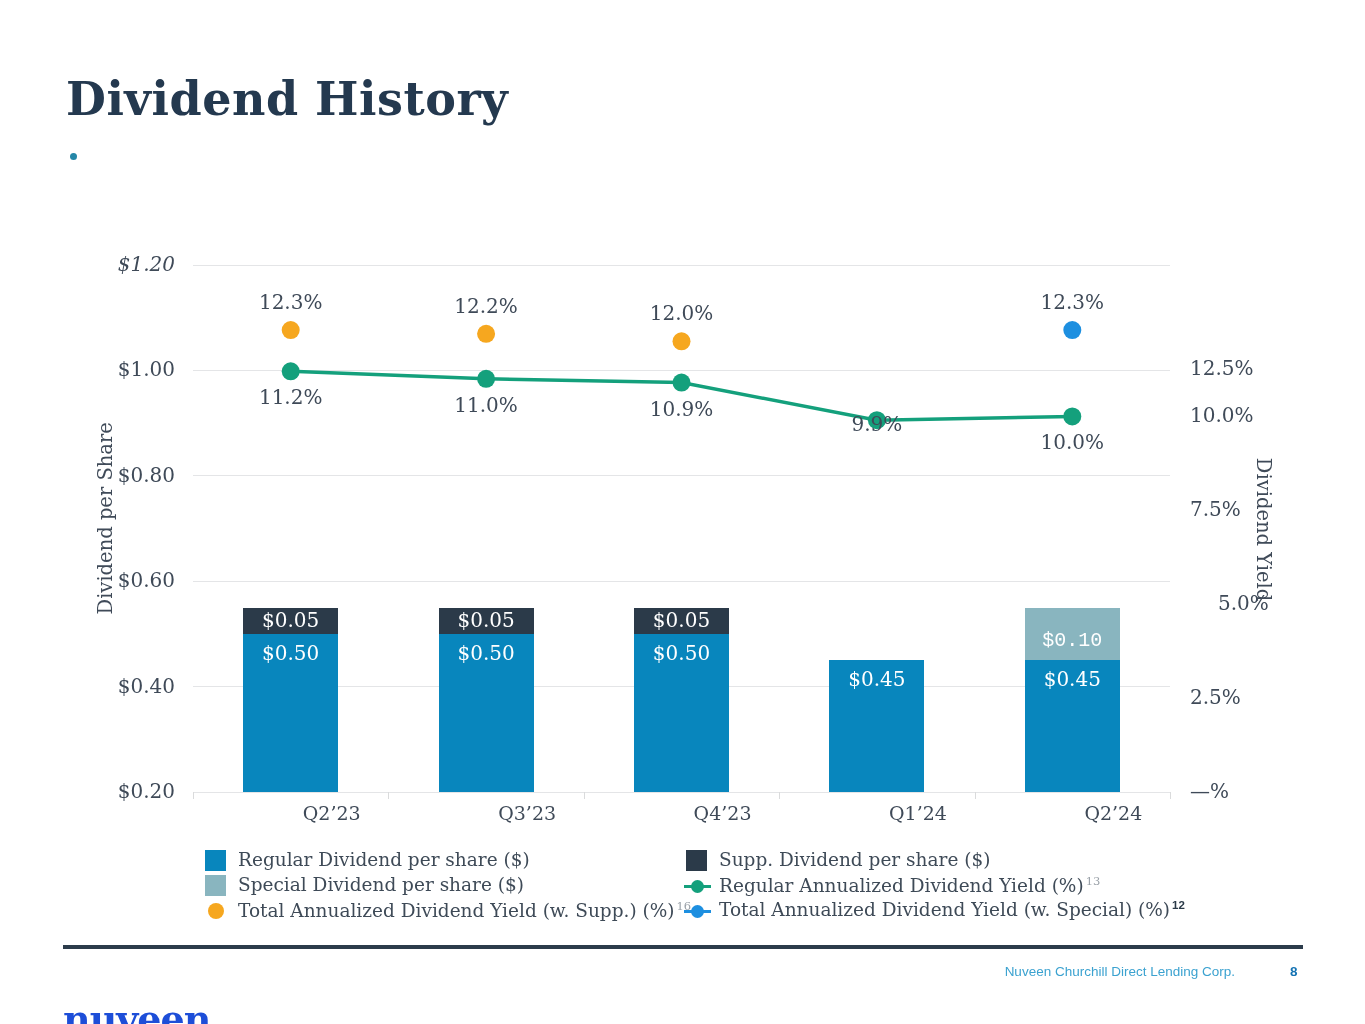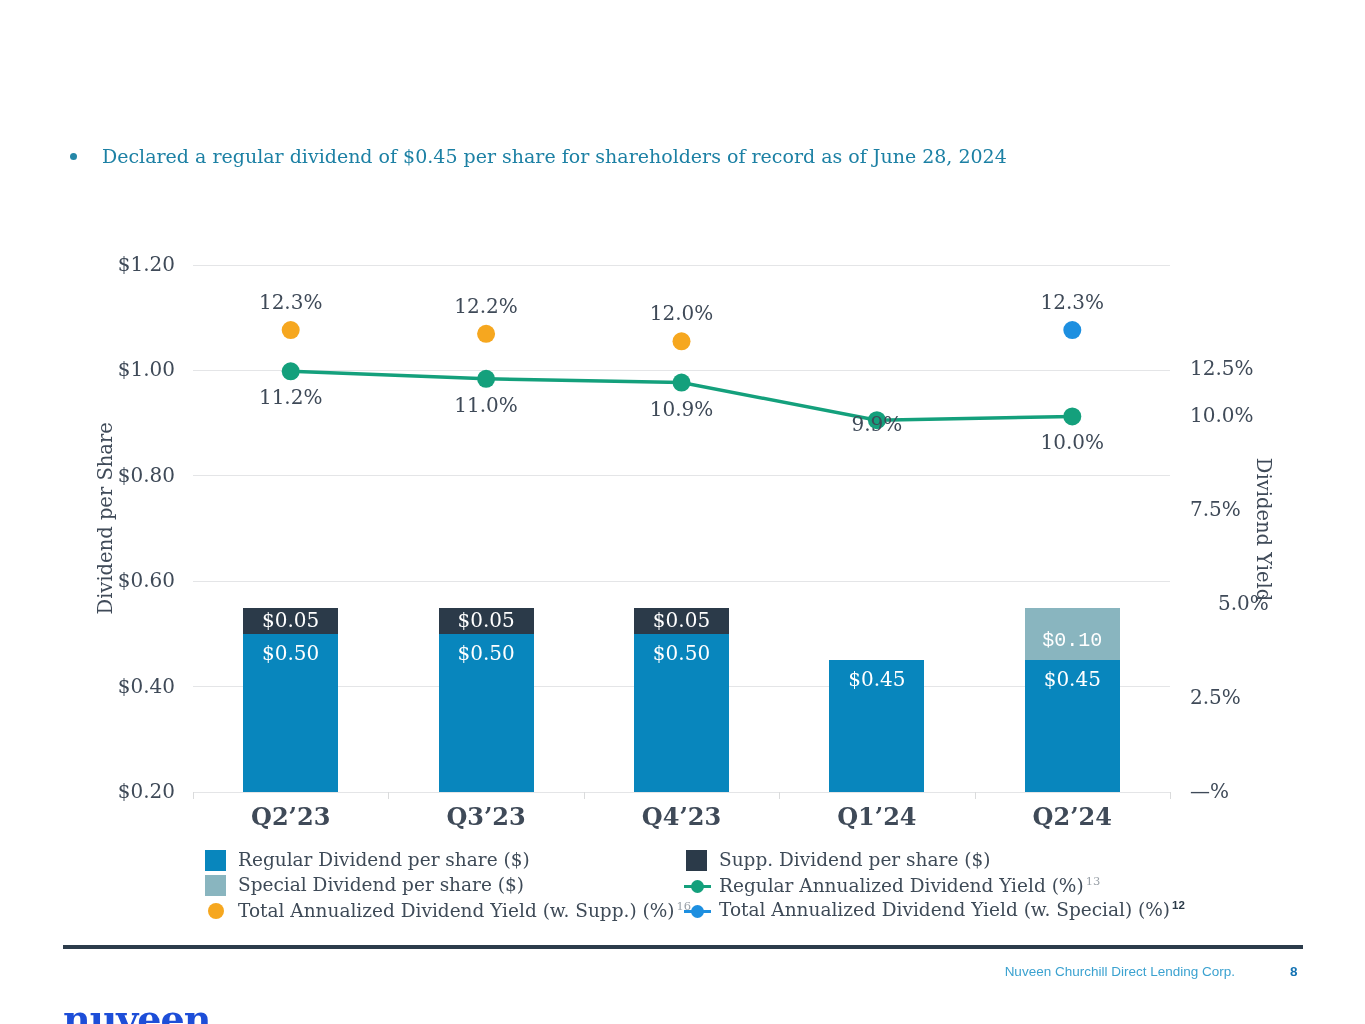--- a/index.html
+++ b/index.html
@@ -27,22 +27,22 @@
   .bullet-dot { position: absolute; left: 0; top: 7px; width: 7px; height: 7px;
     border-radius: 50%; background: #2587A8; }
 
   
   .gridline { position: absolute; height: 1px; background: #E4E5E7; }
   .boundary-tick { position: absolute; width: 1px; background: #DADBDC; }
   .tick-left { position: absolute; width: 80px; text-align: right;
     font-size: 20px; color: #3F4A58; }
   .tick-right { position: absolute; width: 90px; text-align: left;
     font-size: 20px; color: #3F4A58; }
-  .x-label { position: absolute; width: 140px; text-align: center;
-    font-size: 24px; color: #3F4A58; font-weight: bold; }
+  .x-label { position: absolute; width: 140px; text-align: right;
+    font-size: 19px; color: #3F4A58; }
   .axis-title { position: absolute; font-size: 19.5px; color: #3F4A58; white-space: nowrap; }
   .axis-title-left { transform: rotate(-90deg); transform-origin: center; }
   .axis-title-right { transform: rotate(90deg); transform-origin: center; }
   .bar-seg { position: absolute; }
   .bar-label { position: absolute; color: #ffffff; font-size: 20px;
     text-align: center; white-space: nowrap; }
   .data-label { position: absolute; font-size: 20px; color: #3F4A58;
     text-align: center; white-space: nowrap; }
   svg.line-layer { position: absolute; left: 0; top: 0; pointer-events: none; }
 
@@ -61,28 +61,29 @@
     font-weight: bold; color: #1d4ed8; letter-spacing: -1px; margin-top: 40px; }
   .footer-company { position: absolute; top: 964px; right: 130px; text-align: right;
     font-family: "Liberation Sans", sans-serif; font-size: 13.5px; color: #3BA2D0; }
   .footer-page { position: absolute; top: 964px; left: 1290px;
     font-family: "Liberation Sans", sans-serif; font-size: 13.5px; font-weight: bold; color: #1473B3; }
 </style>
 </head>
 <body>
 
 <div class="slide">
+  <h1 class="page-title">Dividend History</h1>
 
   <div class="bullets">
-      <div class="bullet-row"><span class="bullet-dot"></span><span>Declared a regular dividend of $0.45 per share for shareholders of record as of June 28, 2024</span></div>
+      <div class="bullet-row"><span class="bullet-dot"></span></div>
     </div>
 
   <div class="abs" id="chart" style="left:0;top:0;width:1365px;height:1024px;">
       <div class="gridline" style="left: 193px; top: 264.5px; width: 977px;"></div>
-      <div class="tick-left" style="left: 95px; top: 252px;">$1.20</div>
+      <div class="tick-left" style="left: 95px; top: 252px; font-style: italic;">$1.20</div>
       <div class="gridline" style="left: 193px; top: 369.9px; width: 977px;"></div>
       <div class="tick-left" style="left: 95px; top: 357.4px;">$1.00</div>
       <div class="gridline" style="left: 193px; top: 475.3px; width: 977px;"></div>
       <div class="tick-left" style="left: 95px; top: 462.8px;">$0.80</div>
       <div class="gridline" style="left: 193px; top: 580.7px; width: 977px;"></div>
       <div class="tick-left" style="left: 95px; top: 568.2px;">$0.60</div>
       <div class="gridline" style="left: 193px; top: 686.1px; width: 977px;"></div>
       <div class="tick-left" style="left: 95px; top: 673.6px;">$0.40</div>
       <div class="gridline" style="left: 193px; top: 791.5px; width: 977px;"></div>
       <div class="tick-left" style="left: 95px; top: 779px;">$0.20</div>

